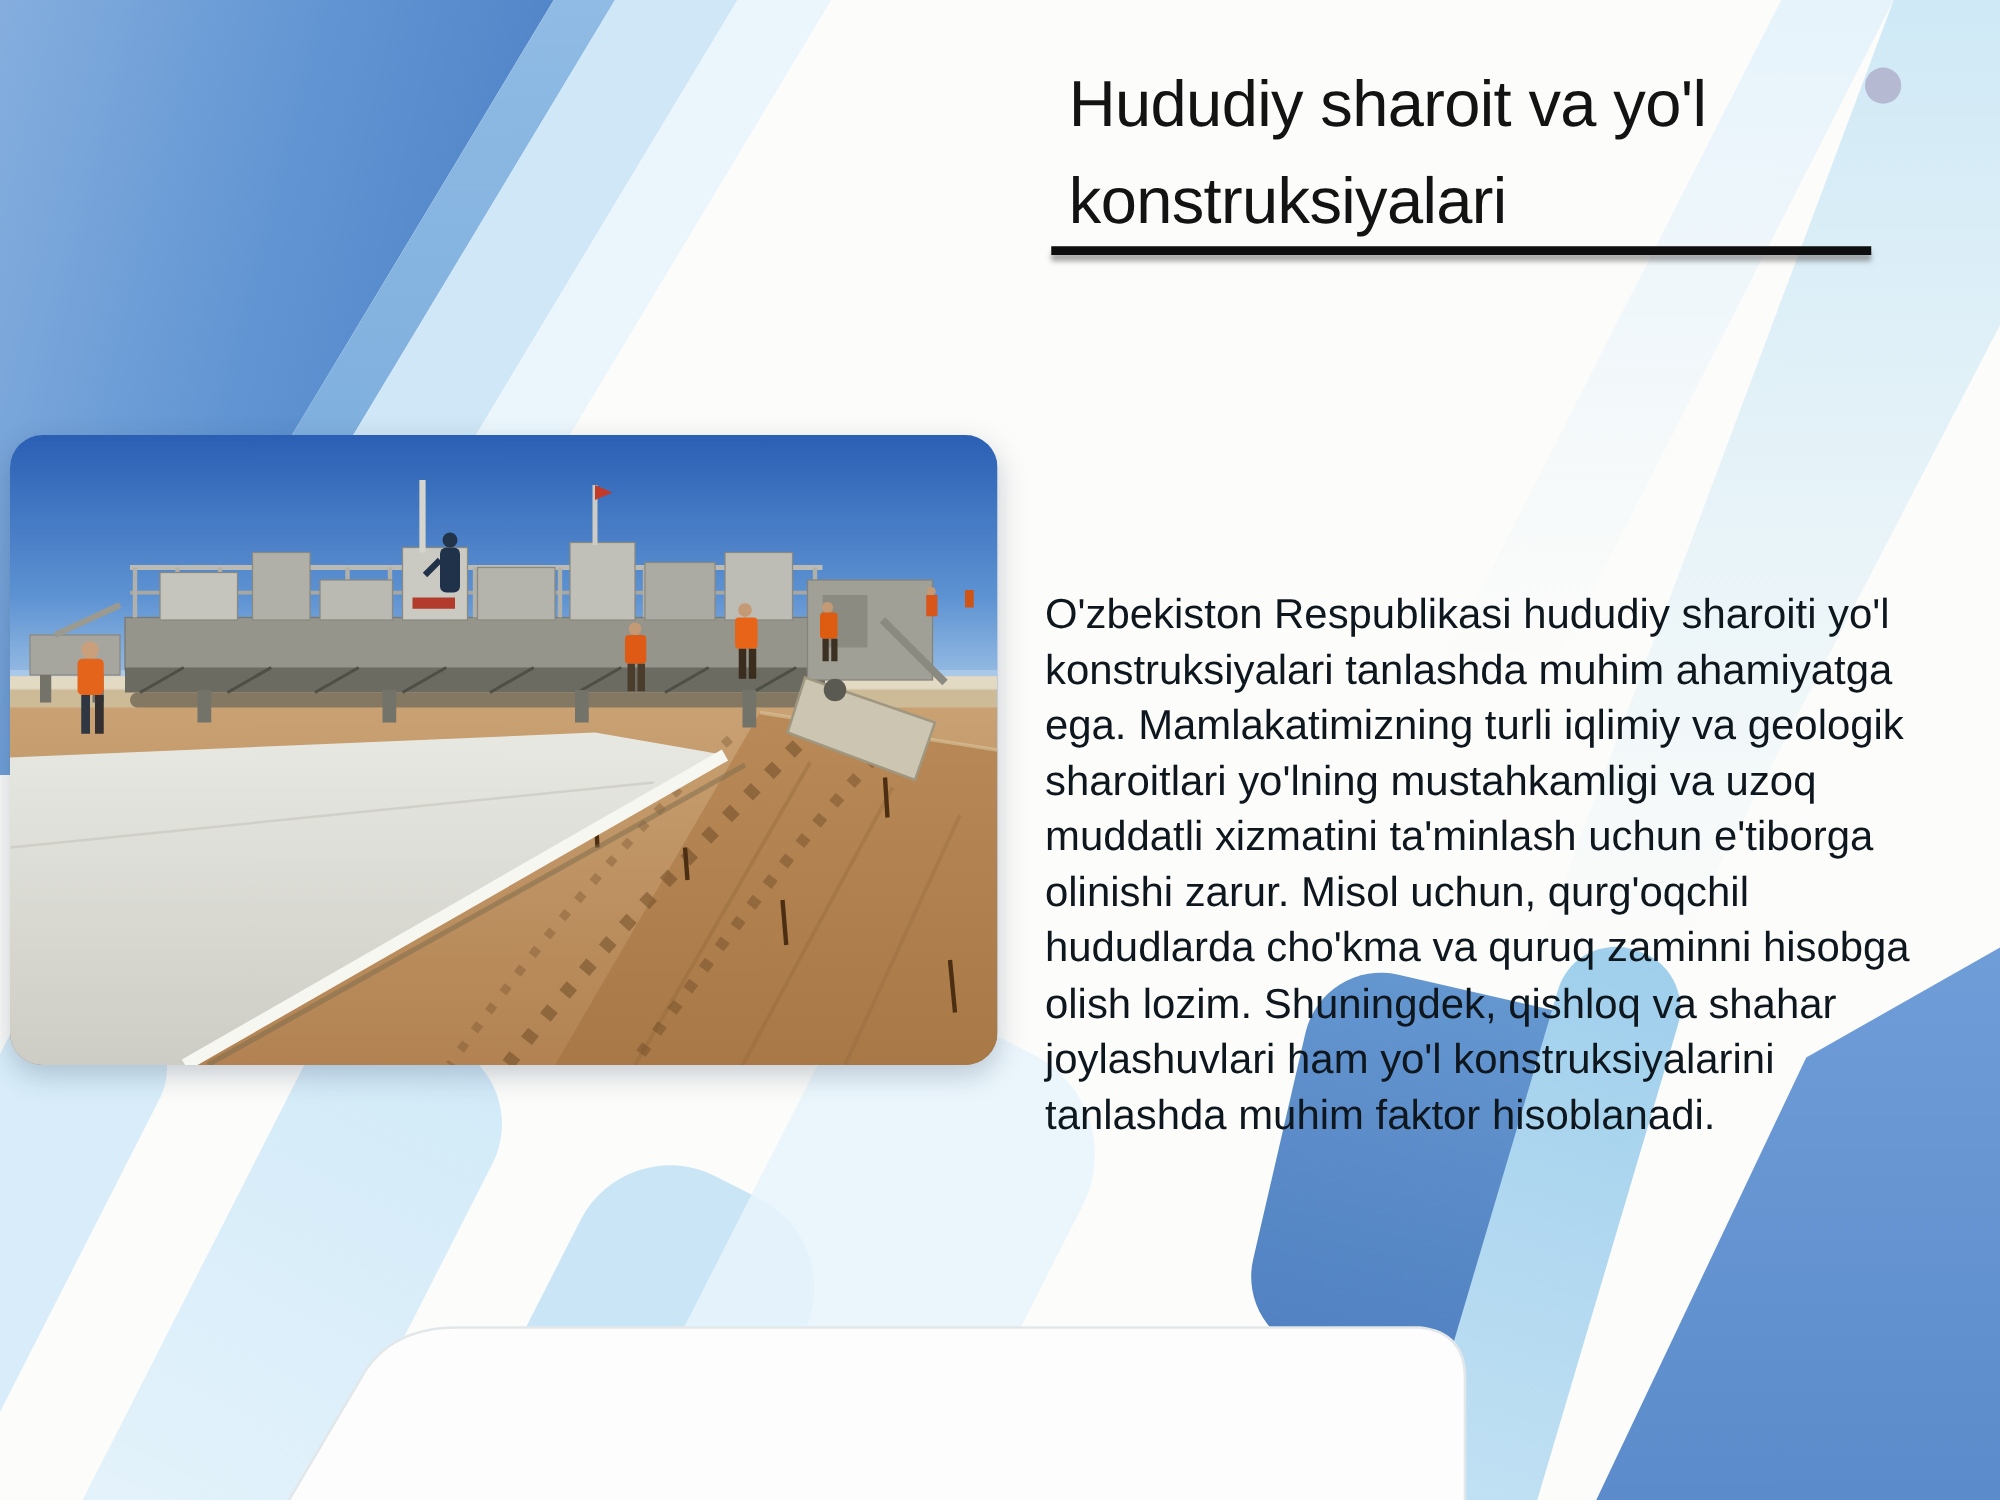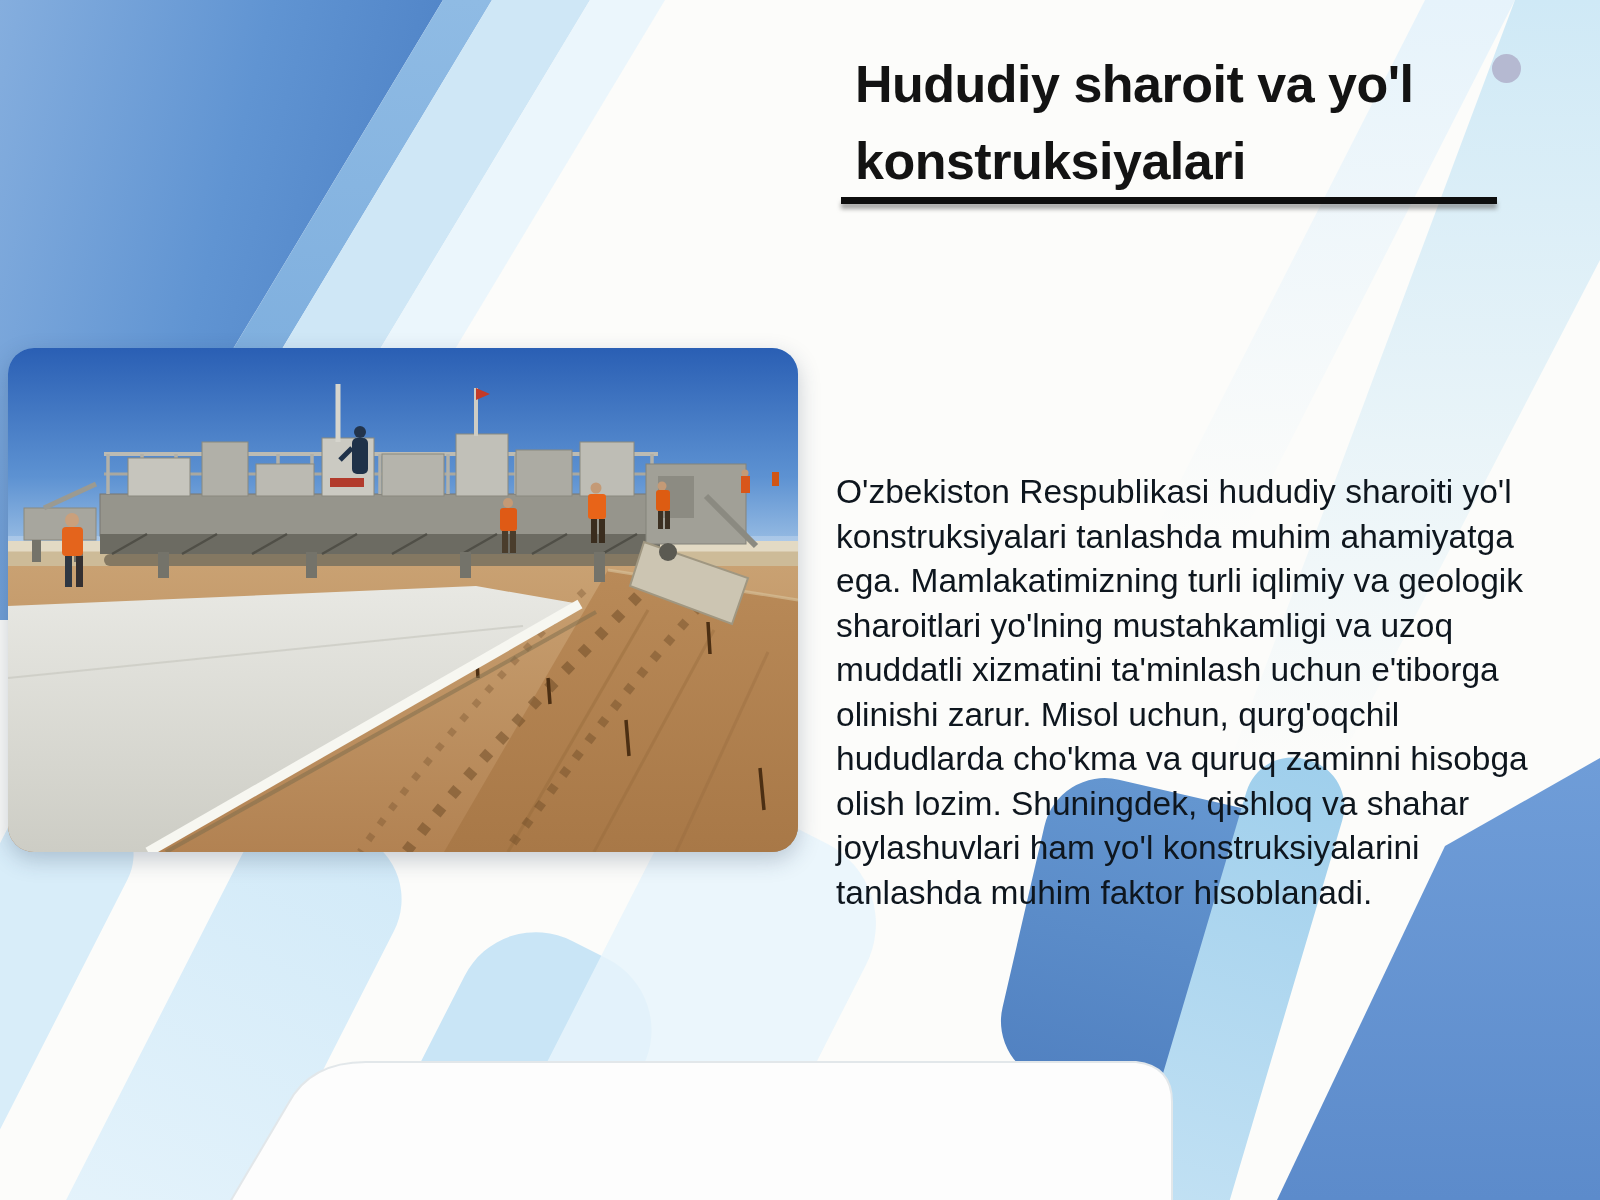--- a/index.html
+++ b/index.html
@@ -10,21 +10,21 @@
   .bg{position:absolute;left:0;top:0;width:1600px;height:1200px;display:block;}
   .photo{
     position:absolute;left:8px;top:348px;width:790px;height:504px;margin:0;
     border-radius:26px;overflow:hidden;
     box-shadow:0 8px 22px rgba(40,60,90,.25);
     background:#9cc0e4;
   }
   .photo svg{display:block;width:100%;height:100%;}
   .title{
     position:absolute;left:855px;top:46px;width:680px;margin:0;
-    font-size:52px;font-weight:700;line-height:77px;color:#131313;
+    font-size:52px;font-weight:400;line-height:77px;color:#131313;
     white-space:pre-line;letter-spacing:-0.5px;
   }
   .title-underline{
     position:absolute;left:841px;top:197px;width:656px;height:7px;
     background:#0e0e0e;
     box-shadow:0 5px 4px rgba(110,110,110,.6);
   }
   .body-text{
     position:absolute;left:836px;top:470px;width:800px;margin:0;
     font-size:33.5px;font-weight:400;line-height:1.33;color:#0e161e;

